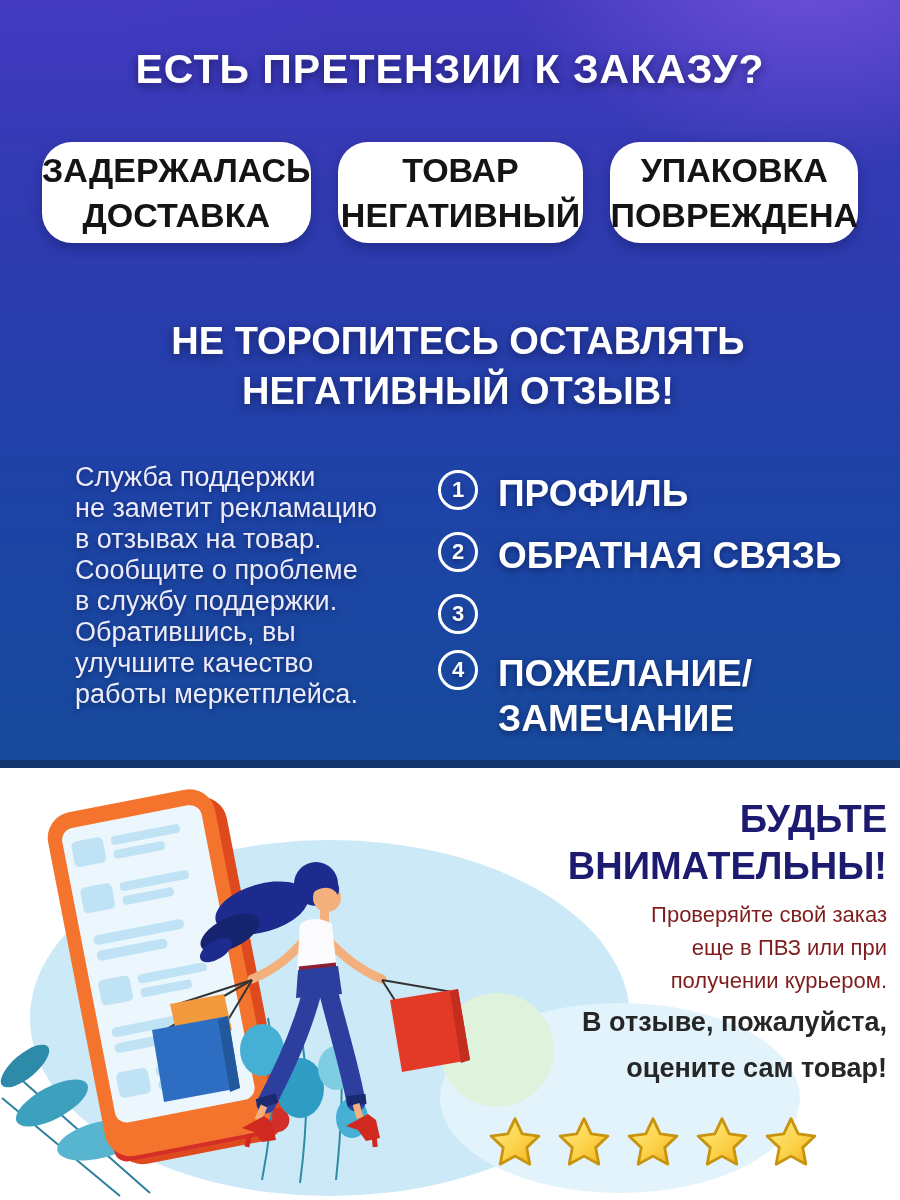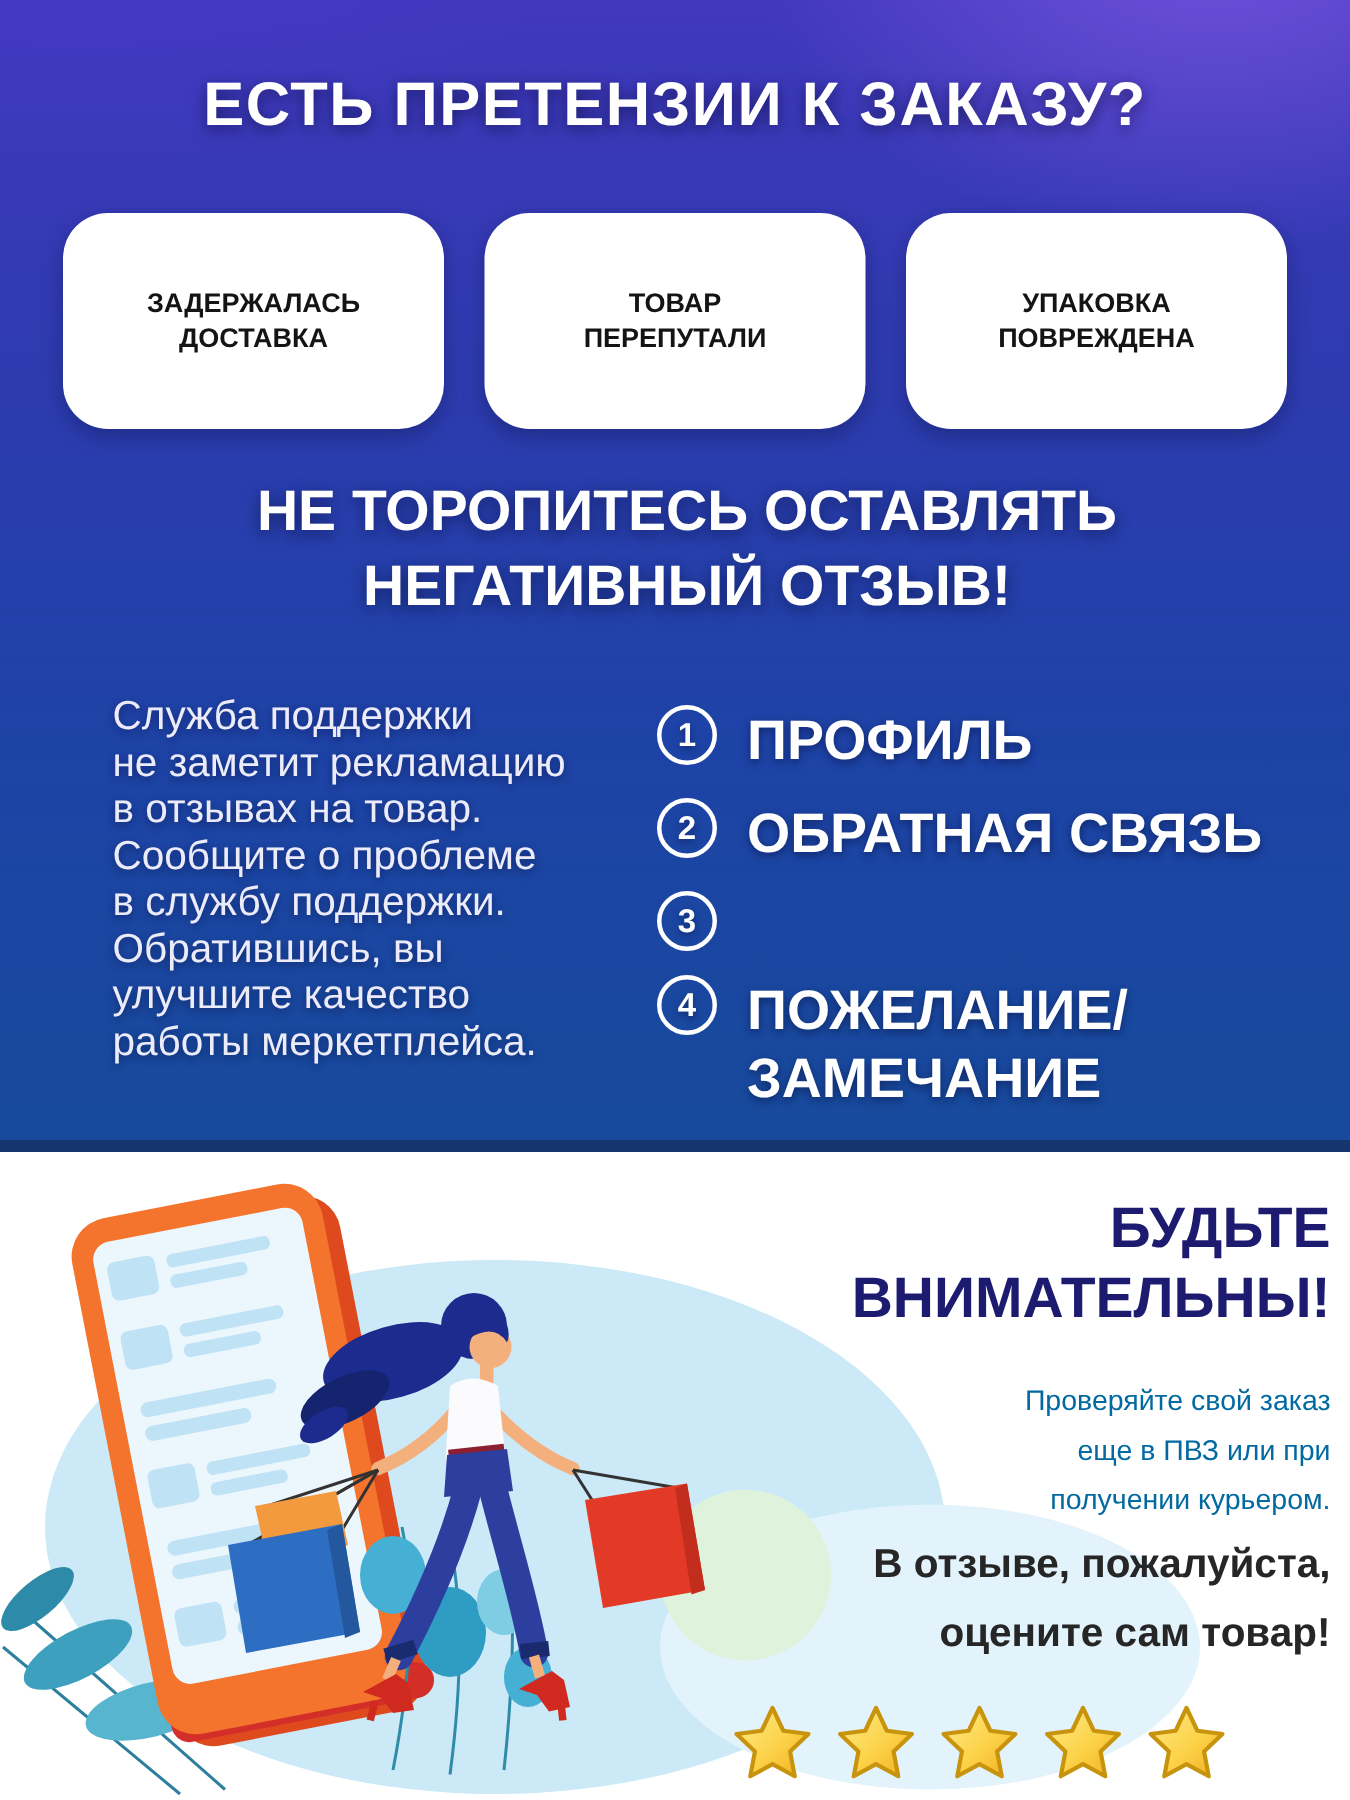--- a/index.html
+++ b/index.html
@@ -18,23 +18,23 @@
       radial-gradient(ellipse 60% 40% at 6% -8%, rgba(72,60,205,.55), rgba(72,60,205,0) 60%),
       linear-gradient(180deg,#4038bd 0%,#2e3bb0 32%,#1d43a6 66%,#174a9c 100%);
   }
   .main-title{
     position:absolute;top:46px;left:0;right:0;margin:0;text-align:center;
     font-size:41px;font-weight:700;color:#ffffff;letter-spacing:1px;
     text-shadow:0 3px 10px rgba(5,5,40,.55);
   }
   .chips{position:absolute;top:142px;left:42px;right:42px;display:flex;gap:27px;}
   .chip{
-    flex:1;height:144px;background:#ffffff;border-radius:30px;
+    flex:1;height:101px;background:#ffffff;border-radius:30px;
     display:flex;align-items:center;justify-content:center;text-align:center;
-    font-size:18px;font-weight:700;color:#141414;line-height:1.3;white-space:pre-line;
+    font-size:34px;font-weight:700;color:#141414;line-height:1.3;white-space:pre-line;
     box-shadow:0 5px 14px rgba(0,0,40,.28);cursor:pointer;
   }
   .subtitle{
     position:absolute;top:316px;left:16px;right:0;margin:0;text-align:center;
     font-size:38px;font-weight:700;color:#ffffff;line-height:1.32;white-space:pre-line;
     text-shadow:0 3px 10px rgba(5,5,40,.5);
   }
   .support-note{
     position:absolute;top:462px;left:75px;width:340px;margin:0;
     font-size:27px;line-height:31px;color:#ecebfa;white-space:pre-line;
@@ -54,38 +54,38 @@
     font-size:37px;font-weight:700;color:#ffffff;line-height:1.22;white-space:pre-line;
     text-shadow:0 2px 6px rgba(5,5,40,.45);padding-top:3px;
   }
   
   .bottom-panel{position:absolute;top:768px;left:0;width:900px;height:432px;background:#ffffff;text-align:right;}
   .illus{position:absolute;top:0;left:0;width:900px;height:432px;display:block;}
   .bottom-text{position:absolute;left:487px;top:28px;width:400px;}
   .attention-heading{
     margin:0;font-size:38px;font-weight:700;color:#1d1b70;line-height:1.24;white-space:pre-line;
   }
-  .check-note{margin:28px 0 0;font-size:19px;line-height:33px;color:#0369a1;white-space:pre-line;}
+  .check-note{margin:8px 0 0;font-size:22px;line-height:33px;color:#7f1d1d;white-space:pre-line;}
   .rate-note{margin:2px 0 0;font-size:27px;line-height:46px;font-weight:700;color:#262626;white-space:pre-line;}
   .stars{margin-top:22px;display:flex;gap:13px;}
   .star{width:56px;height:56px;}
 </style>
 </head>
 <body>
 
 <div class="poster">
 
   <section class="top-panel">
     <h1 class="main-title">ЕСТЬ ПРЕТЕНЗИИ К ЗАКАЗУ?</h1>
 
     <div class="chips">
       <div class="chip">ЗАДЕРЖАЛАСЬ
 ДОСТАВКА</div>
       <div class="chip">ТОВАР
-ПЕРЕПУТАЛИ</div>
+НЕГАТИВНЫЙ</div>
       <div class="chip">УПАКОВКА
 ПОВРЕЖДЕНА</div>
     </div>
 
     <h2 class="subtitle">НЕ ТОРОПИТЕСЬ ОСТАВЛЯТЬ
 НЕГАТИВНЫЙ ОТЗЫВ!</h2>
 
     <p class="support-note">Служба поддержки
 не заметит рекламацию
 в отзывах на товар.

